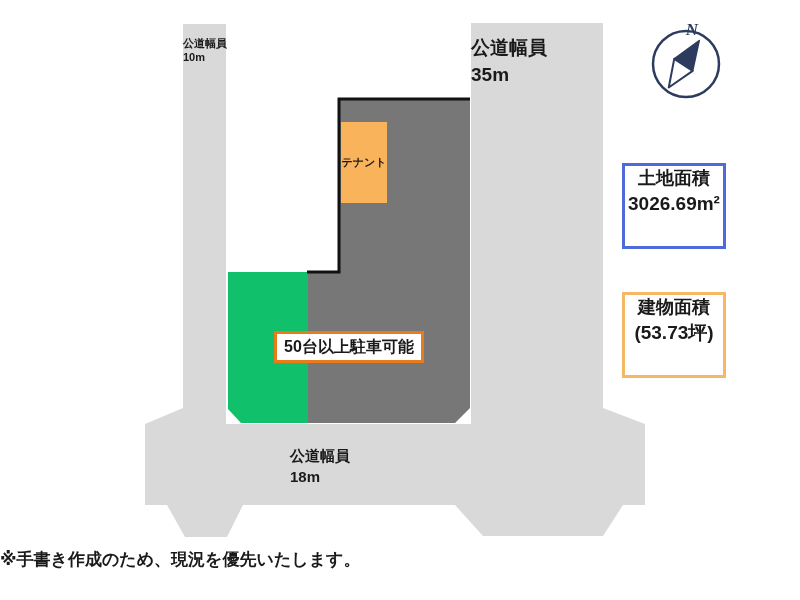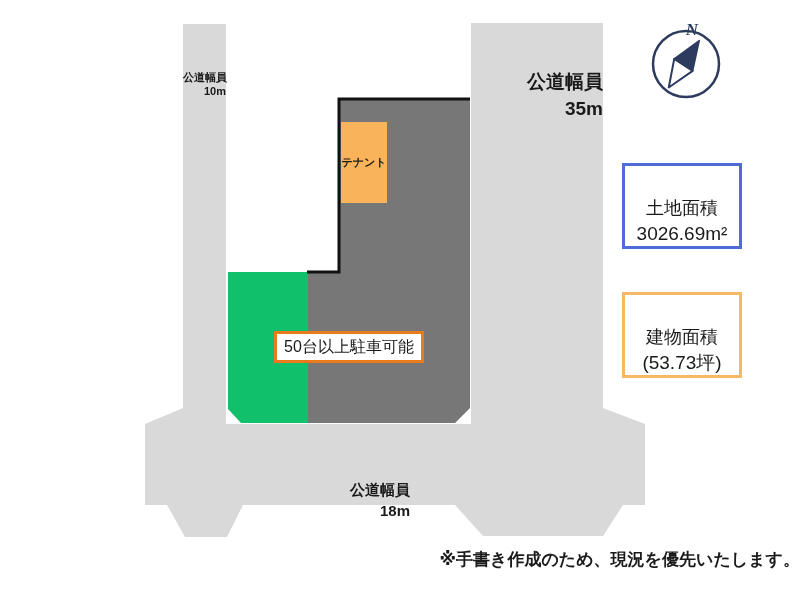--- a/index.html
+++ b/index.html
@@ -23,47 +23,47 @@
   .parcel{fill:var(--parcel_gray);}
   .green{fill:var(--parking_green);}
   .outline{fill:none;stroke:#111111;stroke-width:3;stroke-linejoin:miter;}
   .compass-ring{fill:none;stroke:var(--compass_navy);stroke-width:2.5;}
   .needle-n{fill:var(--compass_navy);stroke:var(--compass_navy);stroke-width:1.5;stroke-linejoin:round;}
   .needle-s{fill:#ffffff;stroke:var(--compass_navy);stroke-width:2;stroke-linejoin:round;}
   .compass-n-text{
     fill:var(--compass_navy);font-family:"Liberation Serif","DejaVu Serif",serif;
     font-style:italic;font-size:17px;font-weight:bold;
   }
-  .label{position:absolute;font-weight:bold;text-align:right;white-space:nowrap;margin-top:34px;}
+  .label{position:absolute;font-weight:bold;text-align:left;white-space:nowrap;}
   .label span{display:block;}
   .road-label-left{left:183px;top:36px;width:43px;font-size:11px;line-height:14px;}
   .road-label-right{left:471px;top:34px;width:132px;font-size:19px;line-height:27px;}
   .road-label-bottom{left:290px;top:445px;width:120px;font-size:15px;line-height:21px;}
   .tenant{
     position:absolute;left:341px;top:122px;width:46px;height:81px;
     background:var(--tenant_orange);display:flex;align-items:center;justify-content:center;
     font-size:11px;font-weight:bold;text-align:center;
   }
   .parking-sign{
     position:absolute;left:274px;top:331px;width:150px;height:32px;box-sizing:border-box;
     background:#ffffff;border:3px solid var(--sign_border_orange);
     display:flex;align-items:center;justify-content:center;
-    font-size:16px;font-weight:normal;
+    font-size:16px;font-weight:bold;
   }
   .area-box{
-    position:absolute;left:622px;width:120px;height:86px;box-sizing:border-box;background:#ffffff;
-    display:flex;flex-direction:column;align-items:center;justify-content:flex-end;
-    font-weight:normal;text-align:center;line-height:25px;
+    position:absolute;left:622px;width:104px;height:86px;box-sizing:border-box;background:#ffffff;
+    display:flex;flex-direction:column;align-items:center;justify-content:flex-start;
+    font-weight:bold;text-align:center;line-height:25px;
   }
   .area-box .title{font-size:18px;}
   .area-box .value{font-size:19px;}
   .land-box{top:163px;border:3px solid var(--land_box_blue);}
   .building-box{top:292px;border:3px solid var(--building_box_orange);}
   .footnote{
-    position:absolute;left:0;top:548px;width:800px;text-align:right;
+    position:absolute;left:0;top:548px;width:800px;text-align:left;
     font-size:17px;font-weight:bold;
   }
 </style>
 </head>
 <body>
 
 <div class="stage">
 
   <svg class="plan" viewBox="0 0 800 600">
 

